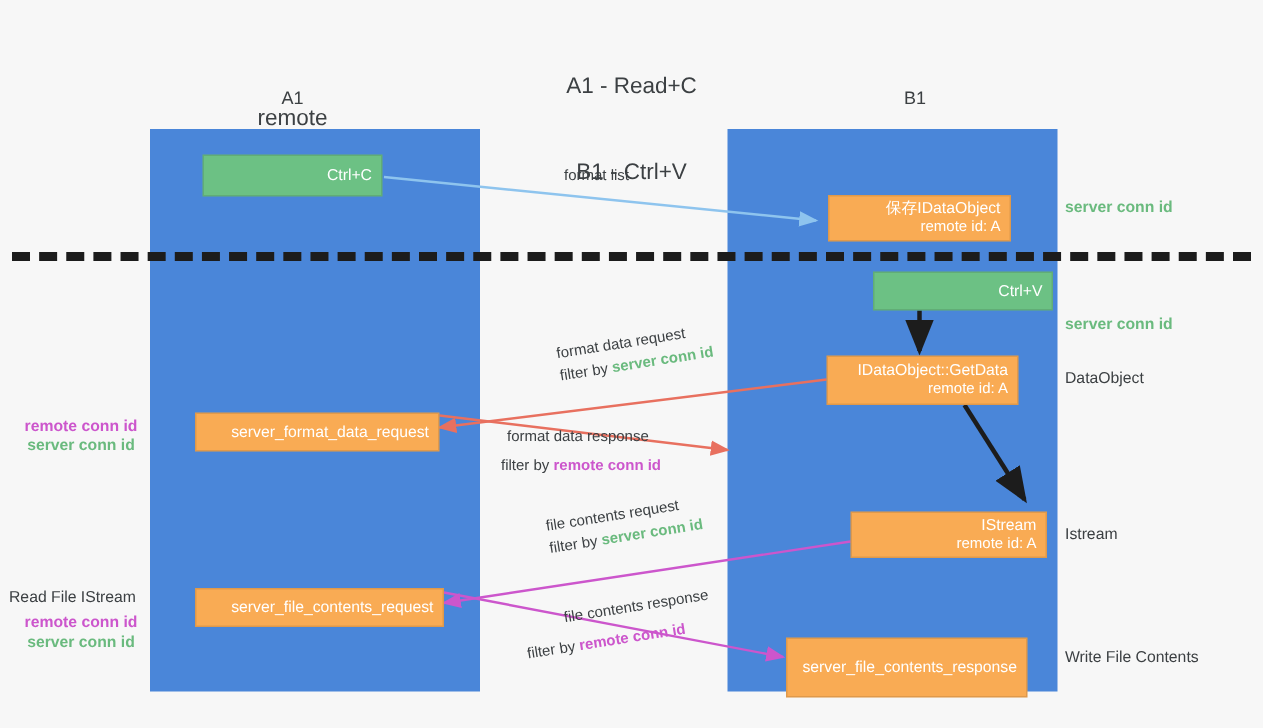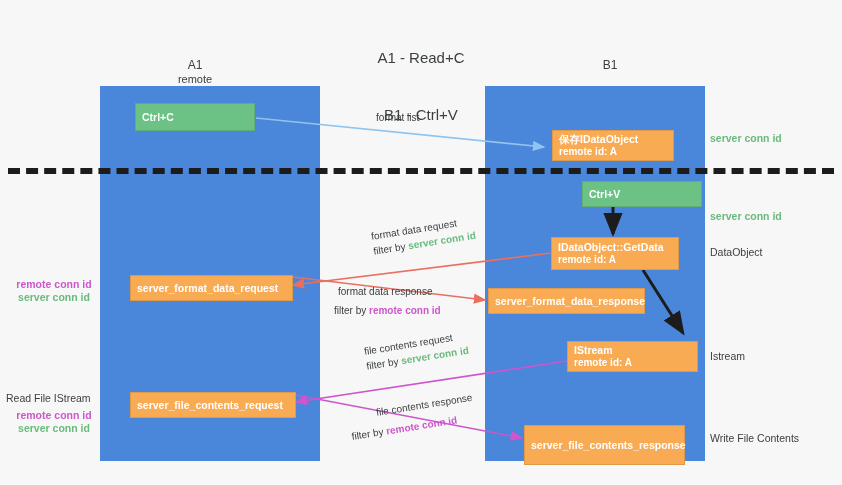--- a/index.html
+++ b/index.html
@@ -36,45 +36,44 @@
 
   
   .col-head {
     text-align: center;
     font-size: 12px;
     line-height: 14px;
     color: #3c4043;
   }
   #head-a1 { left: 120px; top: 58px; width: 150px; }
   #head-b1 { left: 535px; top: 58px; width: 150px; }
-  .col-head .sub { font-size: 11px; }
+  .col-head .sub { font-size: 15px; }
 
   
   .lane {
     background: #4a86d9;
     top: 86px;
     height: 375px;
   }
   #lane-a1 { left: 100px; width: 220px; }
   #lane-b1 { left: 485px; width: 220px; }
 
   
   .node {
     box-sizing: border-box;
     display: flex;
     flex-direction: column;
-    align-items: flex-start;
+    align-items: flex-end;
     justify-content: center;
     text-align: center;
     color: #ffffff;
     font-size: 10.5px;
     line-height: 12.5px;
     padding: 3px 6px;
     border: 1px solid rgba(0,0,0,0.10);
-    font-weight: bold;
   }
   .node.green { background: #6cc184; }
   .node.orange { background: #f9ab54; }
   .node .l2 { font-size: 10px; }
 
   
   .ann { font-size: 10.5px; line-height: 13px; }
   .green-txt { color: #6aba7e; font-weight: bold; }
   .mag-txt { color: #cc56cc; font-weight: bold; }
   .dark-txt { color: #3c4043; }
@@ -171,23 +170,20 @@
 
   <div class="abs node green" style="left:582px; top:181px; width:120px; height:26px;">
     <div>Ctrl+V</div>
   </div>
 
   <div class="abs node orange" style="left:551px; top:237px; width:128px; height:33px;">
     <div>IDataObject::GetData</div>
     <div class="l2">remote id: A</div>
   </div>
 
-  <div class="abs node orange" style="left:488px; top:288px; width:157px; height:26px;">
-    <div>server_format_data_response</div>
-  </div>
 
   <div class="abs node orange" style="left:567px; top:341px; width:131px; height:31px;">
     <div>IStream</div>
     <div class="l2">remote id: A</div>
   </div>
 
   <div class="abs node orange" style="left:524px; top:425px; width:161px; height:40px;">
     <div>server_file_contents_response</div>
   </div>
 

